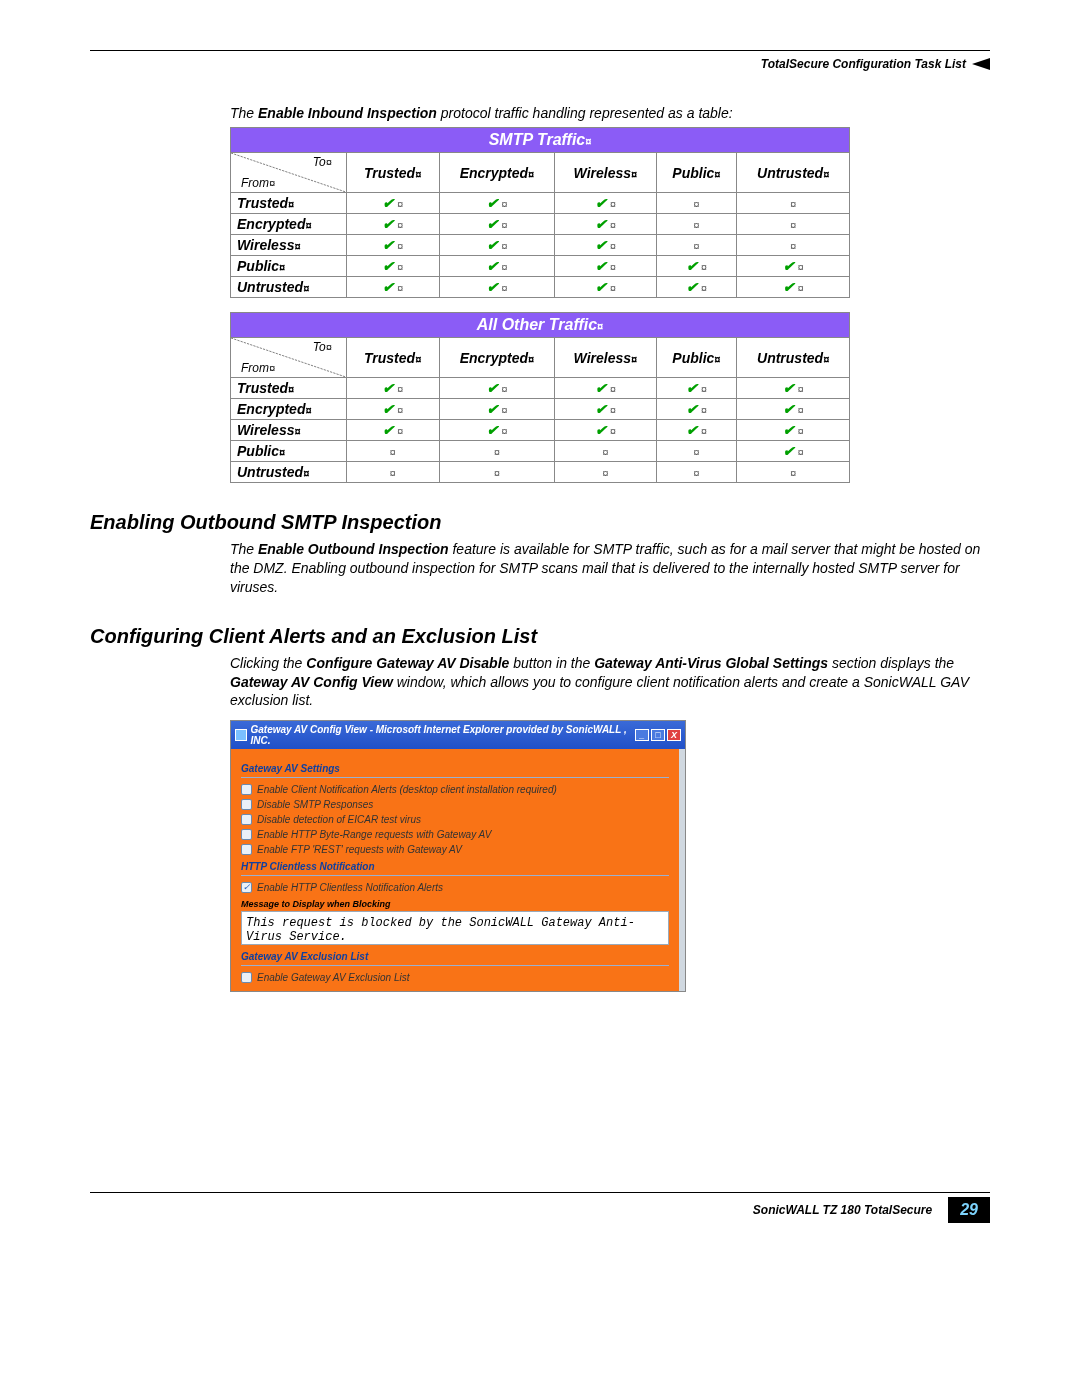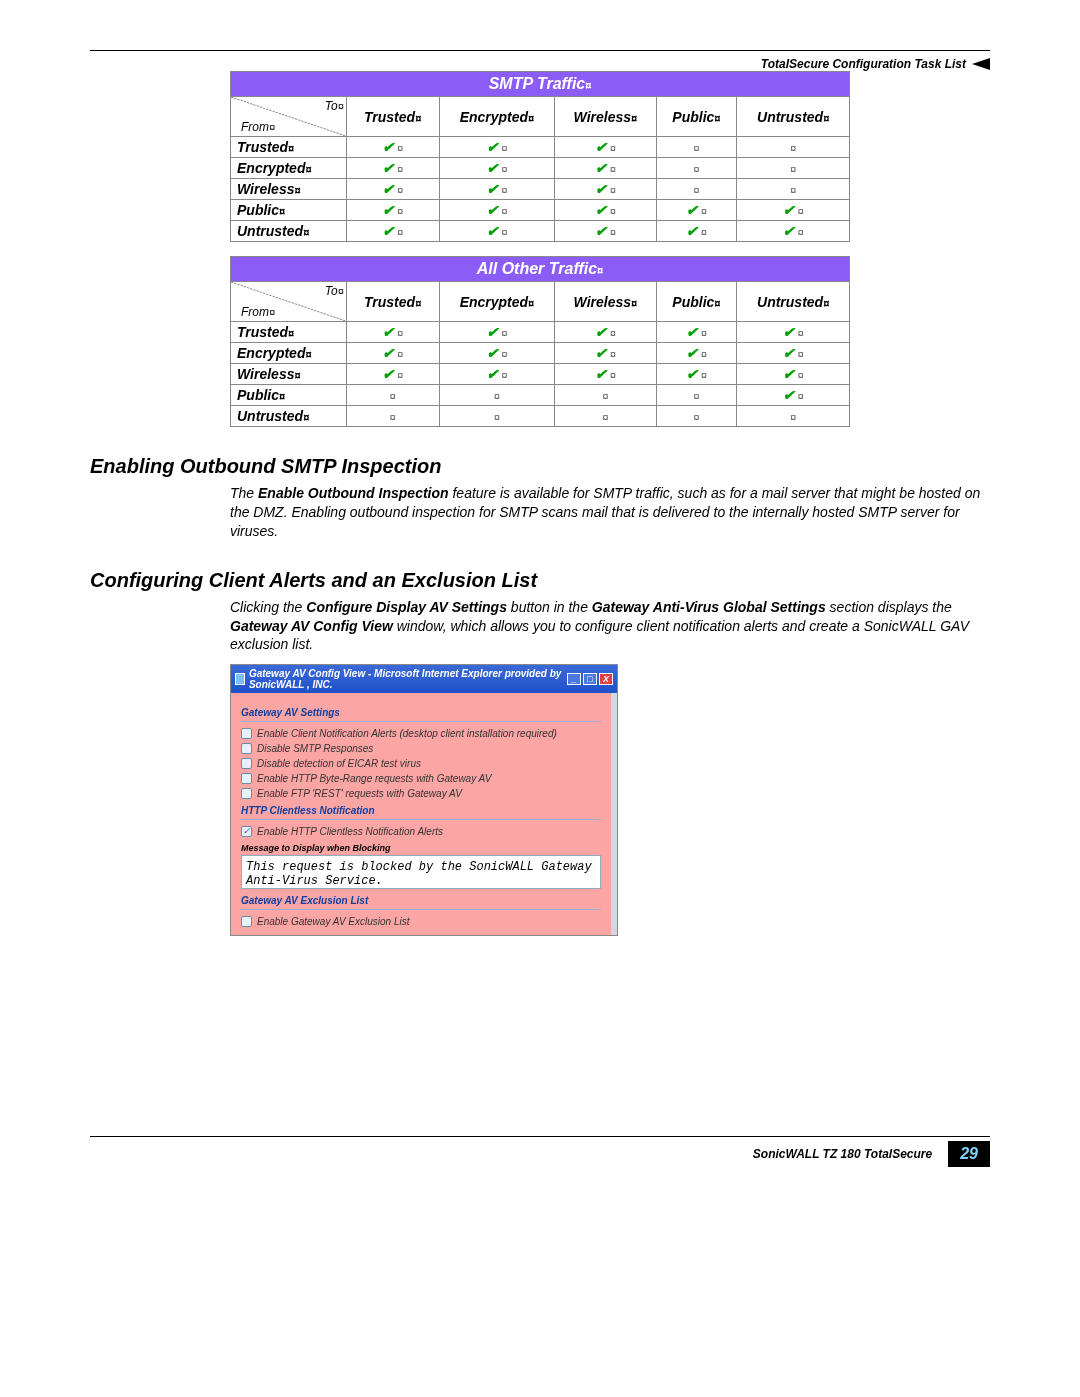--- a/index.html
+++ b/index.html
@@ -26,42 +26,42 @@
     width: 620px;
     font-size: 14px;
   }
   .tbl th.title {
     background:#8b5cf6; color:#fff; font-weight:bold; text-align:center; padding:3px; font-size:16px;
   }
   .tbl td, .tbl th { border:1px solid #888; padding:2px 6px; }
   .tbl .colh { font-weight:bold; text-align:center; }
   .tbl .rowh { font-weight:bold; text-align:left; }
   .tbl .corner { font-size:12px; position:relative; height:40px; }
-  .corner-to { position:absolute; top:2px; right:2px; }
+  .corner-to { position:absolute; top:2px; right:14px; }
   .corner-from { position:absolute; bottom:2px; left:10px; }
   .corner svg { position:absolute; top:0; left:0; width:100%; height:100%; }
   .cell { text-align:center; font-size:13px; }
   .chk { color:#00a000; font-weight:bold; font-size:14px; }
   .sun { font-size:11px; color:#555; }
   h2.sec { font-size:20px; font-weight:bold; margin: 28px 0 6px 0; }
   .para { font-size:14px; margin: 0 0 10px 140px; line-height:1.35; }
   .b { font-weight:bold; }
 
-  .shot-wrap { margin: 8px 0 0 140px; width:388px; border:1px solid #888; font-size:10px; }
+  .shot-wrap { margin: 8px 0 0 140px; width:456px; border:1px solid #888; font-size:10px; }
   .shot-title {
     background: linear-gradient(#3a6ad8,#2050c8);
     color:#fff; padding:3px 4px; display:flex; align-items:center; gap:4px; font-weight:bold;
   }
   .win-icon { width:12px;height:12px;background:#7ac0ff;border:1px solid #fff; }
   .win-btns { margin-left:auto; display:flex; gap:2px; }
   .win-btn { width:14px;height:12px;border:1px solid #fff;display:flex;align-items:center;justify-content:center;font-size:9px;font-weight:bold; }
   .wb-min{background:#4a7ae0;color:#fff;}
   .wb-max{background:#4a7ae0;color:#fff;}
   .wb-close{background:#e04040;color:#fff;}
-  .shot-body { background:#fca5a5; padding:8px 10px 4px 10px; border-right:6px solid #d0d8e0; }
+  .shot-body { background:#f97316; padding:8px 10px 4px 10px; border-right:6px solid #d0d8e0; }
   .sh-head { color:#1040a0; font-weight:bold; border-bottom:1px solid #9ab0d0; padding-bottom:3px; margin:6px 0 6px 0; }
   .sh-row { display:flex; align-items:center; gap:5px; margin:4px 0; color:#333; }
   .cb { width:11px;height:11px;border:1px solid #6a8ab0;background:#eaf0f8;border-radius:2px;flex:0 0 auto; }
   .cb.on::after { content:"✓"; color:#2060c0; font-size:9px; display:block; line-height:9px; text-align:center; }
   .sh-sub { font-weight:bold; font-size:9px; margin:6px 0 2px 0; }
   .msgbox { border:1px solid #9ab; background:#fff; padding:4px; font-family: "Courier New", monospace; font-size:12px; height:34px; overflow:hidden; }
 
   .bottom-rule { border-top:1px solid #000; margin-top:200px; }
   .footer { display:flex; justify-content:flex-end; align-items:stretch; gap:16px; margin-top:4px; }
   .footer .ftxt { font-size:12px; font-weight:bold; align-self:center; }
@@ -71,20 +71,23 @@
 </head>
 <body>
 
 <div class="page">
   <div class="top-rule"></div>
   <div class="header-line">
     <span>TotalSecure Configuration Task List</span>
     <span class="arrow-left"></span>
   </div>
 
+  <p class="intro">
+    <span>The </span><span class="b">Enable Inbound Inspection</span><span> protocol traffic handling represented as a table:</span>
+  </p>
 
   <div id="tables-host">
       <table class="tbl">
         <tbody>
           <tr>
             <th class="title" colspan="6">SMTP Traffic<span class="sun-mark"></span></th>
           </tr>
           <tr>
             <td class="corner">
               <svg viewBox="0 0 100 40" preserveAspectRatio="none">
@@ -204,21 +207,21 @@
       </table>
     </div>
 
   <h2 class="sec">Enabling Outbound SMTP Inspection</h2>
   <p class="para">
     <span>The </span><span class="b">Enable Outbound Inspection</span><span> feature is available for SMTP traffic, such as for a mail server that might be hosted on the DMZ. Enabling outbound inspection for SMTP scans mail that is delivered to the internally hosted SMTP server for viruses.</span>
   </p>
 
   <h2 class="sec">Configuring Client Alerts and an Exclusion List</h2>
   <p class="para">
-    <span>Clicking the </span><span class="b">Configure Display AV Settings</span><span> button in the </span><span class="b">Gateway Anti-Virus Global Settings</span><span> section displays the </span><span class="b">Gateway AV Config View</span><span> window, which allows you to configure client notification alerts and create a SonicWALL GAV exclusion list.</span>
+    <span>Clicking the </span><span class="b">Configure Gateway AV Disable</span><span> button in the </span><span class="b">Gateway Anti-Virus Global Settings</span><span> section displays the </span><span class="b">Gateway AV Config View</span><span> window, which allows you to configure client notification alerts and create a SonicWALL GAV exclusion list.</span>
   </p>
 
   <div class="shot-wrap">
     <div class="shot-title">
       <span class="win-icon"></span>
       <span>Gateway AV Config View - Microsoft Internet Explorer provided by SonicWALL , INC.</span>
       <span class="win-btns">
         <span class="win-btn wb-min">_</span>
         <span class="win-btn wb-max">□</span>
         <span class="win-btn wb-close">X</span>

